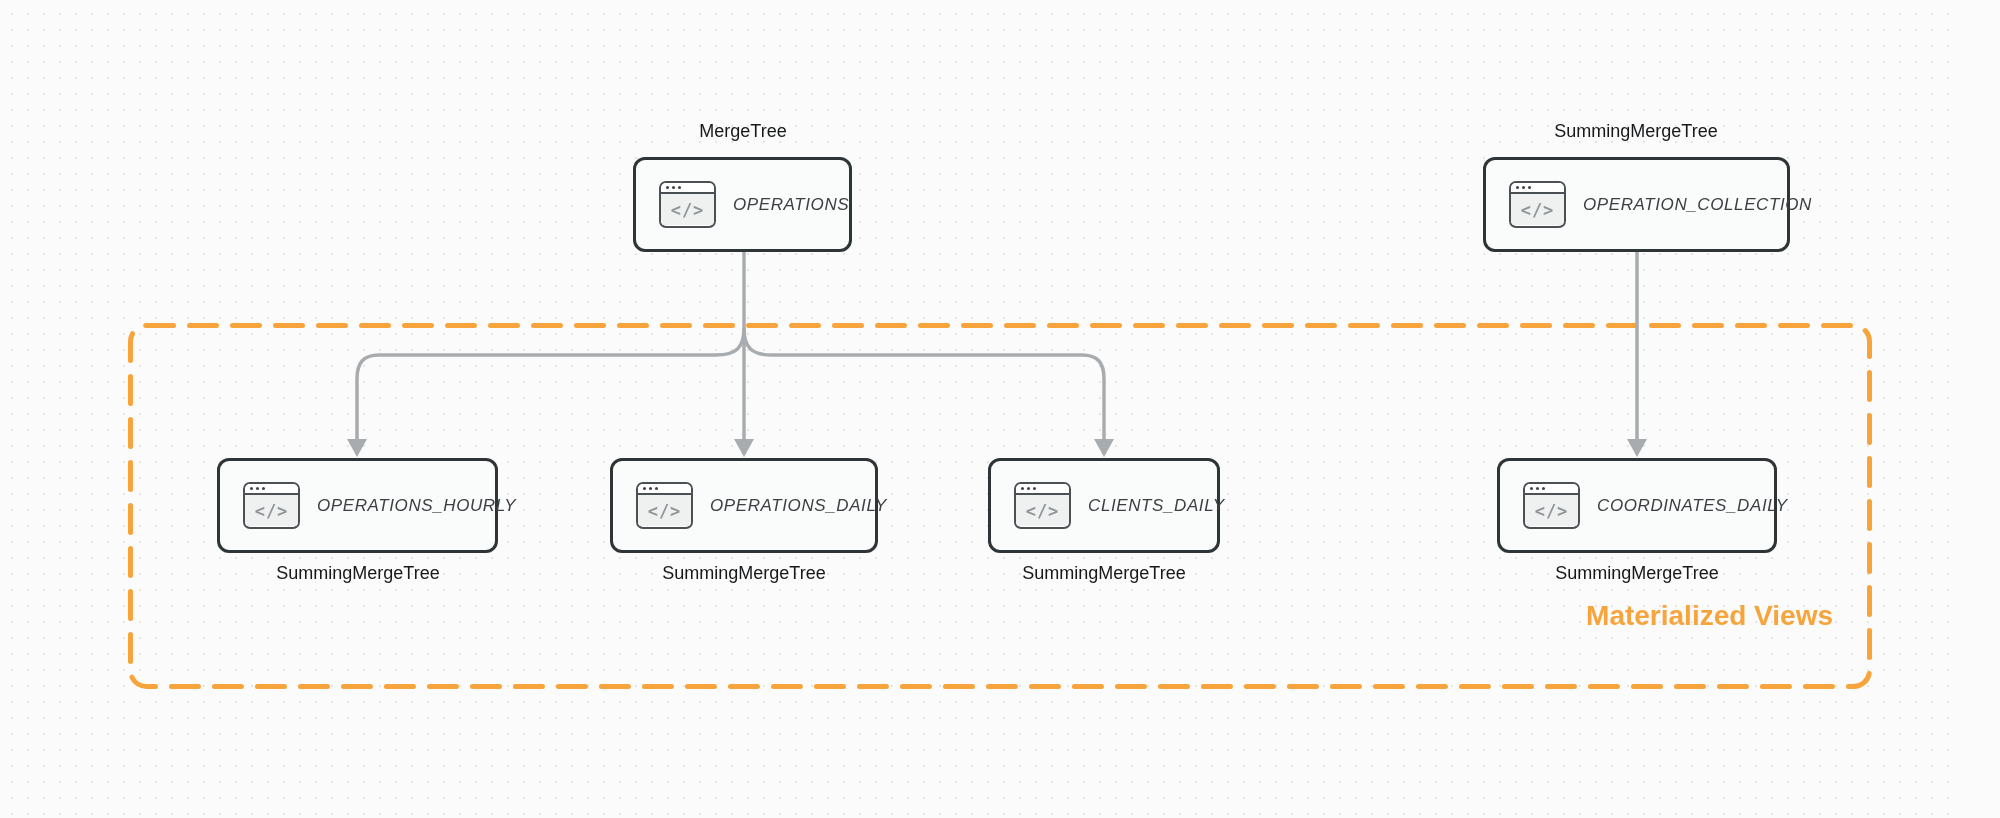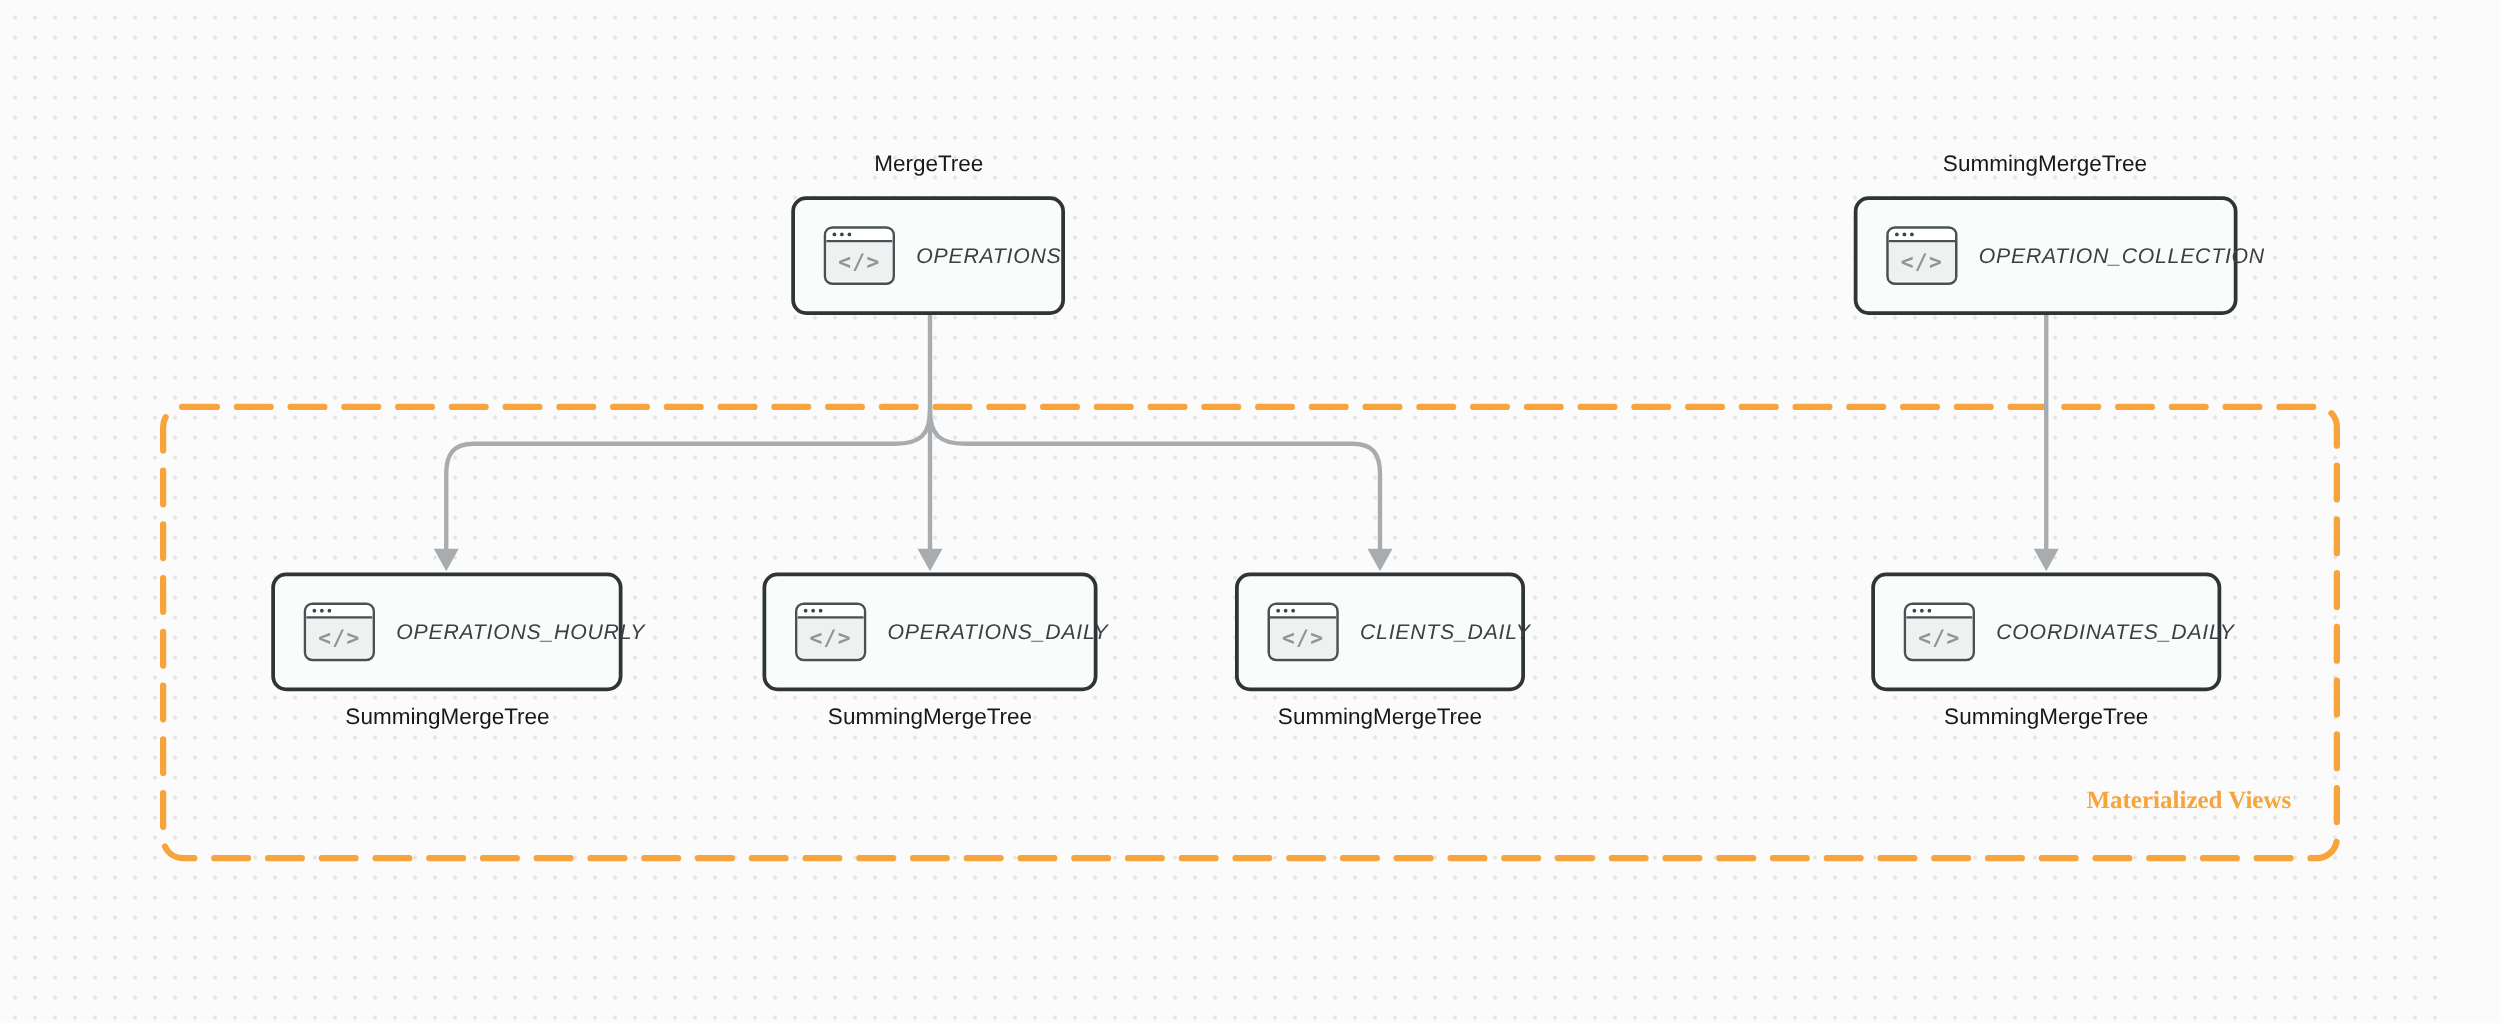--- a/index.html
+++ b/index.html
@@ -88,29 +88,28 @@
     position: absolute;
     width: 340px;
     text-align: center;
     font-size: 18px;
     font-weight: 500;
     color: #17181a;
     white-space: nowrap;
   }
   .group-label {
     position: absolute;
-    top: 629px;
+    top: 600px;
     left: 1433px;
     width: 400px;
     text-align: right;
-    font-size: 20px;
+    font-size: 28px;
     font-weight: 600;
     color: #f7a43c;
     white-space: nowrap;
-    font-family: Liberation Serif, serif;
   }
 </style>
 </head>
 <body>
 
 <div class="canvas">
 
   <svg class="edges-svg" viewBox="0 0 2000 818" xmlns="http://www.w3.org/2000/svg">
 
     <rect x="130.5" y="325.5" width="1739" height="361" rx="16" fill="none" stroke="#f7a43c" stroke-width="5" stroke-dasharray="27 16" stroke-linecap="round"></rect>

